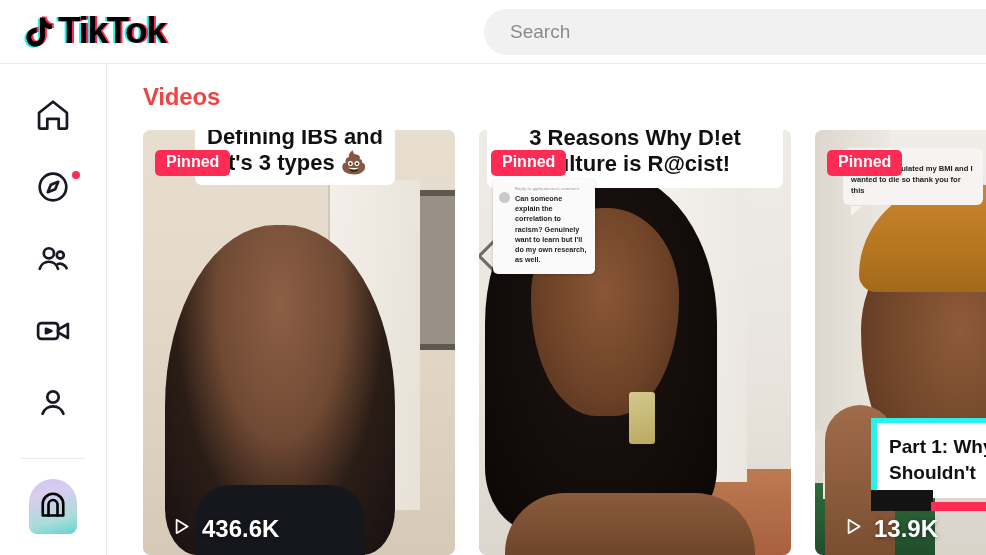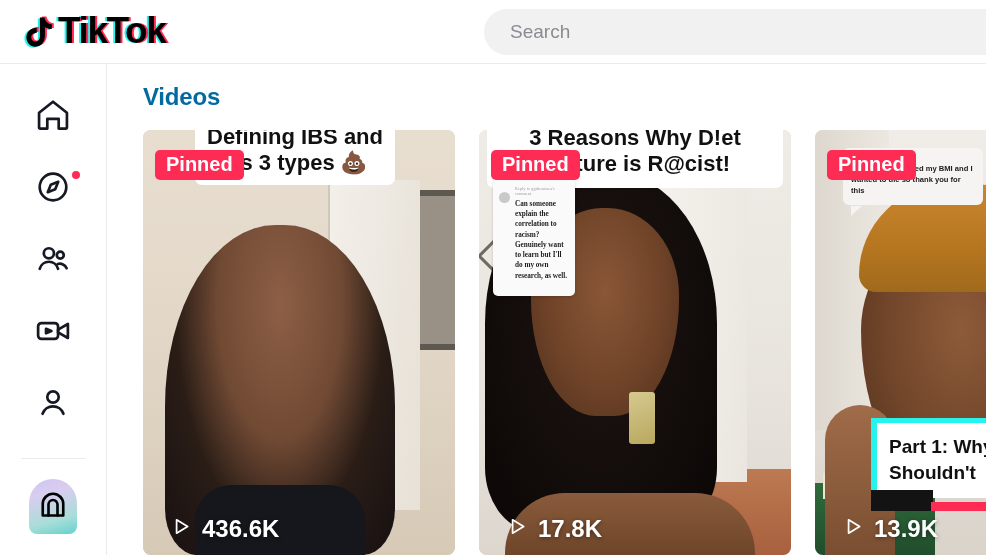--- a/index.html
+++ b/index.html
@@ -90,40 +90,40 @@
   }
 
   
   #main {
     position: absolute; left: 107px; top: 64px;
     width: 879px; height: 491px;
     background: #ffffff; overflow: hidden;
   }
   #section-title {
     position: absolute; left: 36px; top: 19px;
-    font-size: 24px; font-weight: bold; color: #0369a1;
+    font-size: 24px; font-weight: bold; color: #ef4444;
     letter-spacing: -0.2px;
   }
 
   #grid {
     position: absolute; left: 36px; top: 66px;
     display: flex; gap: 24px;
   }
   .card {
     position: relative;
     width: 312px; height: 425px;
     border-radius: 8px; overflow: hidden;
     background: #d8d1c7; cursor: pointer; flex: 0 0 auto;
   }
   .card-bg { position: absolute; inset: 0; }
 
   .pinned {
     position: absolute; left: 12px; top: 20px;
     background: #fe2c55; color: #fff;
-    font-size: 20px; font-weight: bold;
+    font-size: 16px; font-weight: bold;
     padding: 3px 11px 5px; border-radius: 5px;
     z-index: 30; line-height: 1.1;
   }
 
   .views {
     position: absolute; left: 28px; bottom: 12px;
     display: flex; align-items: center; gap: 10px;
     z-index: 30;
     color: #fff; font-size: 24px; font-weight: bold;
     text-shadow: 0 1px 4px rgba(0,0,0,.45);
@@ -174,23 +174,23 @@
     background: linear-gradient(180deg,#8a5b3c,#6e4529); border-radius: 60px 60px 0 0; }
   .c2-earring { position: absolute; left: 150px; top: 262px; width: 26px; height: 52px;
     background: linear-gradient(160deg,#d6c98f,#b8a85f); border-radius: 3px; }
   .c2-title {
     position: absolute; left: 8px; top: -14px; width: 296px;
     background: #fff; border-radius: 7px; z-index: 20;
     padding: 9px 10px 10px; text-align: center;
     font-size: 22px; font-weight: bold; color: #111; line-height: 1.2;
   }
   .c2-comment {
-    position: absolute; left: 14px; top: 48px; width: 82px;
+    position: absolute; left: 14px; top: 48px; width: 102px;
     background: #fafafa; border-radius: 5px; z-index: 22;
-    padding: 8px 7px 15px 22px; box-shadow: 0 1px 3px rgba(0,0,0,.18); font-family: Liberation Serif, serif;
+    padding: 8px 7px 8px 22px; box-shadow: 0 1px 3px rgba(0,0,0,.18);
   }
   .c2-comment .ch {
     font-size: 4.2px; color: #9a9a9a; margin-bottom: 3px; letter-spacing: .1px;
   }
   .c2-comment .cb {
     font-size: 7.2px; font-weight: bold; color: #1c1c1c; line-height: 1.42;
   }
   .c2-avatar {
     position: absolute; left: 6px; top: 14px; width: 11px; height: 11px;
     border-radius: 50%; background: #c9c9c9;
@@ -373,28 +373,20 @@
       <div class="c2-title">3 Reasons Why D!et Culture is R@cist!</div>
 
       <div class="c2-comment">
         <div class="c2-avatar"></div>
         <div class="ch">Reply to ggdreamsea's comment</div>
         <div class="cb">Can someone explain the correlation to racism? Genuinely want to learn but I'll do my own research, as well.</div>
       </div>
 
       <div class="pinned">Pinned</div>
 
-      <div class="views">
-        <span>
-          <svg width="21" height="21" viewBox="0 0 24 24" fill="none" stroke="#fff" stroke-width="2" stroke-linejoin="round">
-            <path d="M6.4 4.4 19 12 6.4 19.6z"></path>
-          </svg>
-        </span>
-        <span>17.8K</span>
-      </div>
     </div>
 
     <div class="card">
       <div class="card-bg">
         <div class="c3-wall"></div>
         <div class="c3-corner"></div>
         <div class="c3-head"></div>
         <div class="c3-beanie"></div>
         <div class="c3-desk"></div>
         <div class="c3-pencils"></div>

